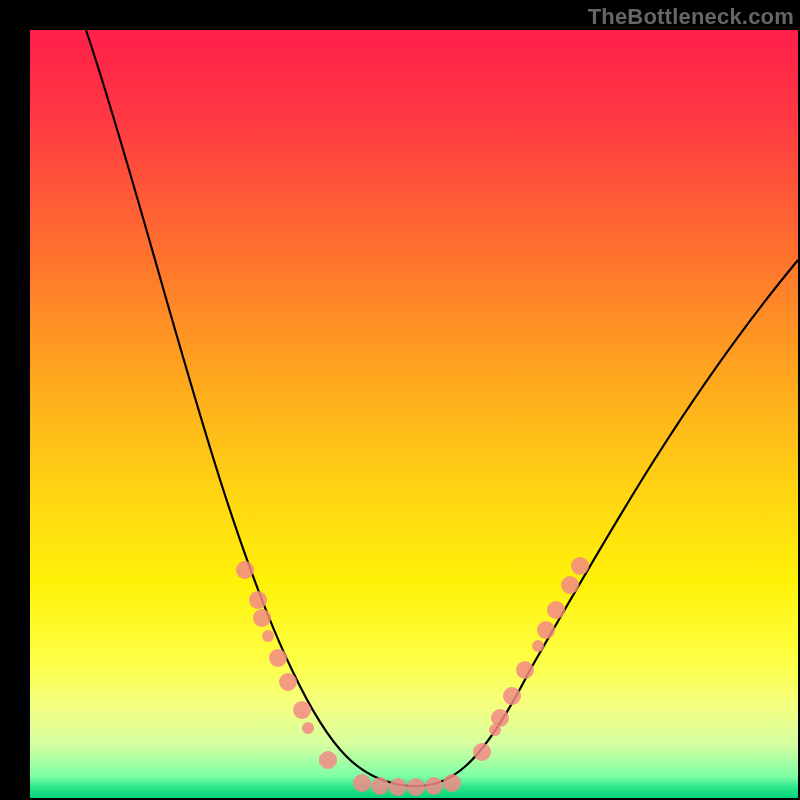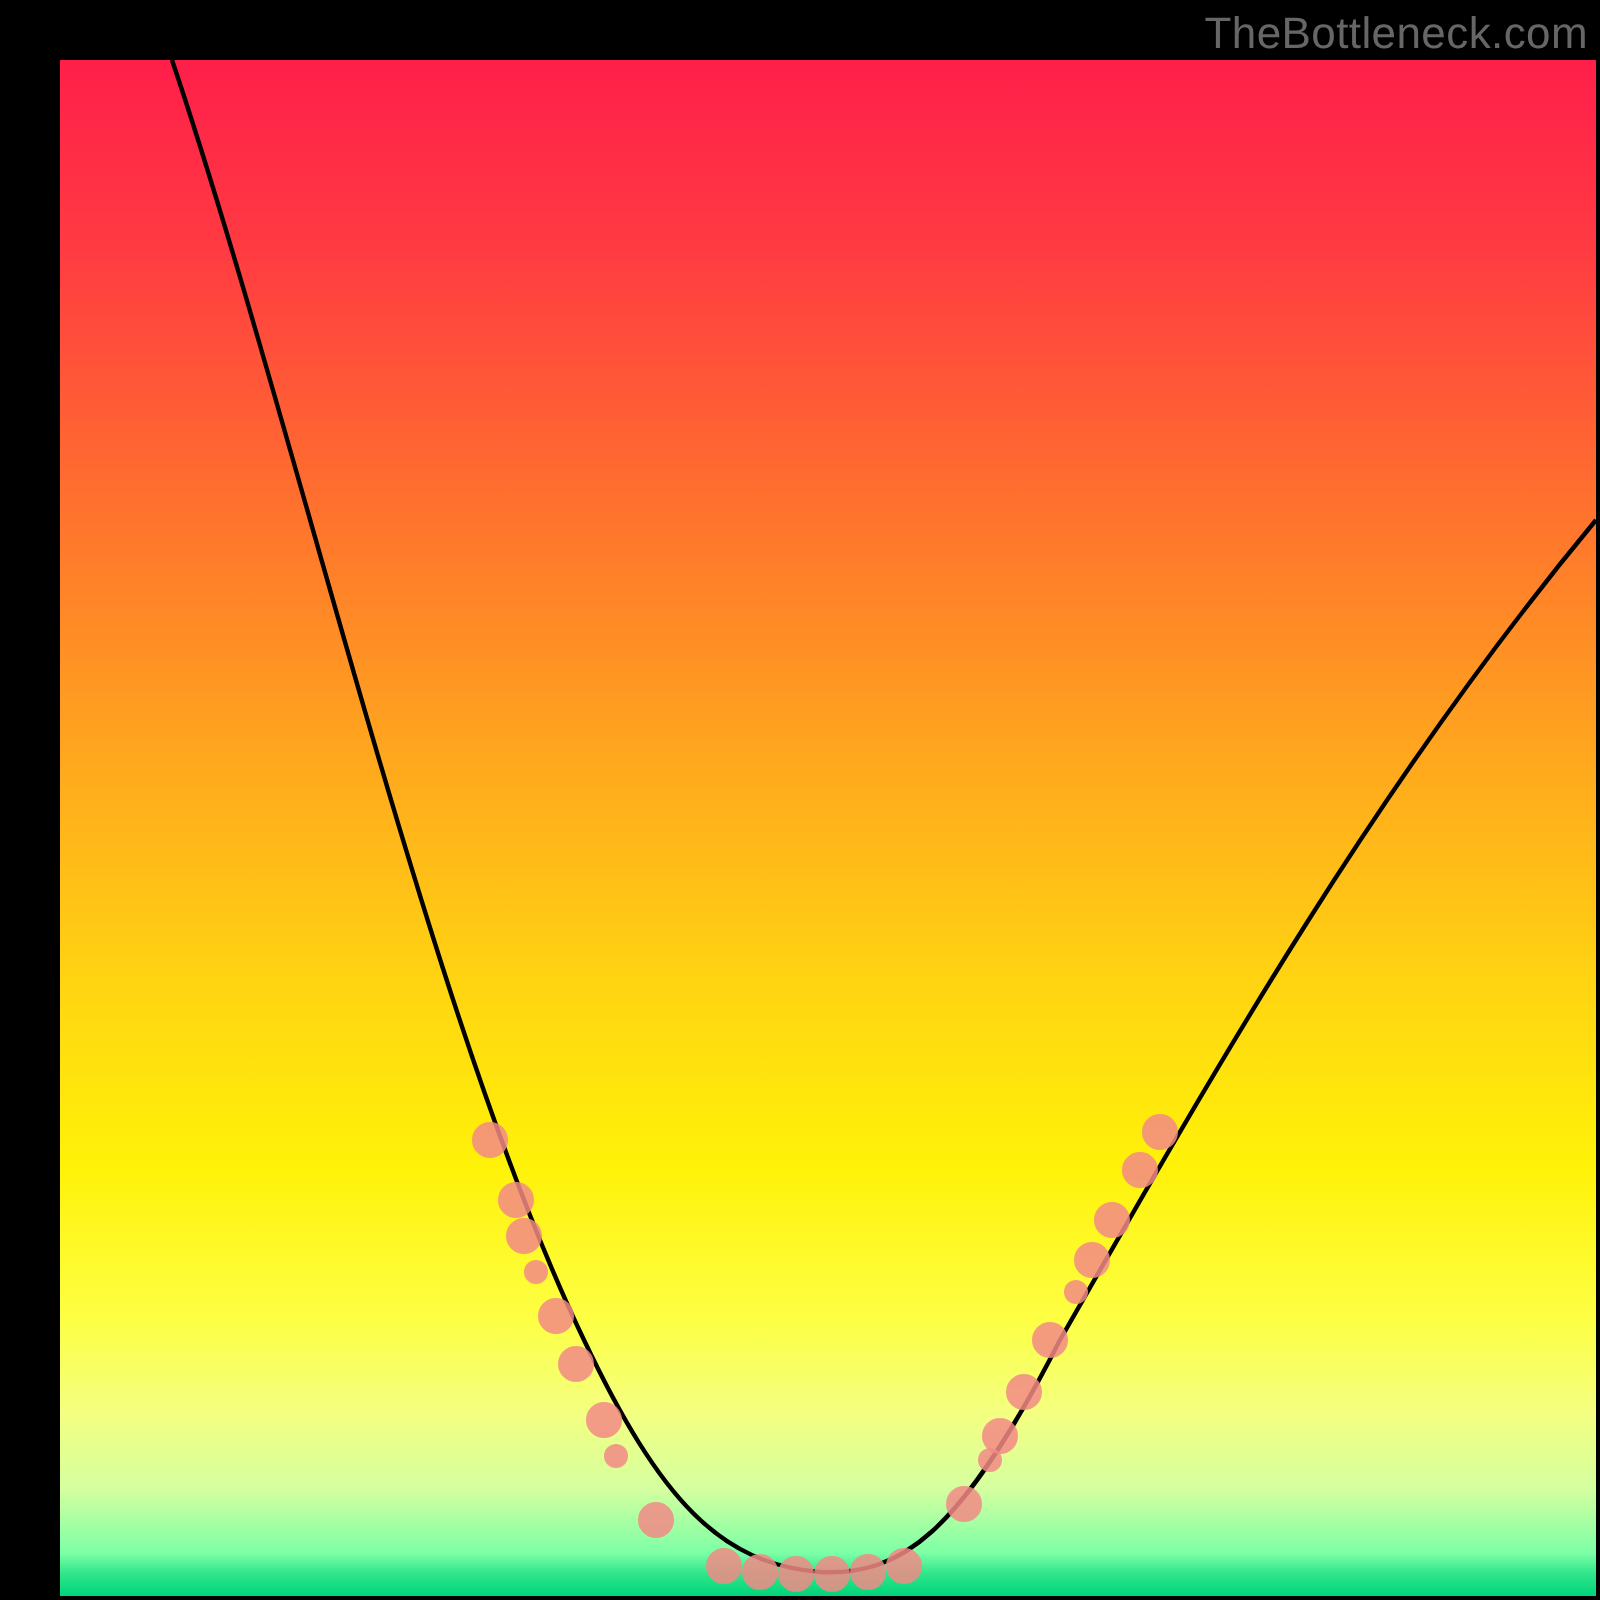--- a/index.html
+++ b/index.html
@@ -9,20 +9,21 @@
     height: 800px;
     overflow: hidden;
     font-family: Arial, Helvetica, sans-serif;
     background: #000;
   }
   .frame {
     width: 800px;
     height: 708px;
     background: #000;
     position: relative;
+    font-weight: bold;
   }
   .plot-area {
     position: absolute;
     left: 30px;
     top: 30px;
     width: 768px;
     height: 768px;
   }
   .grad {
     position: absolute;

